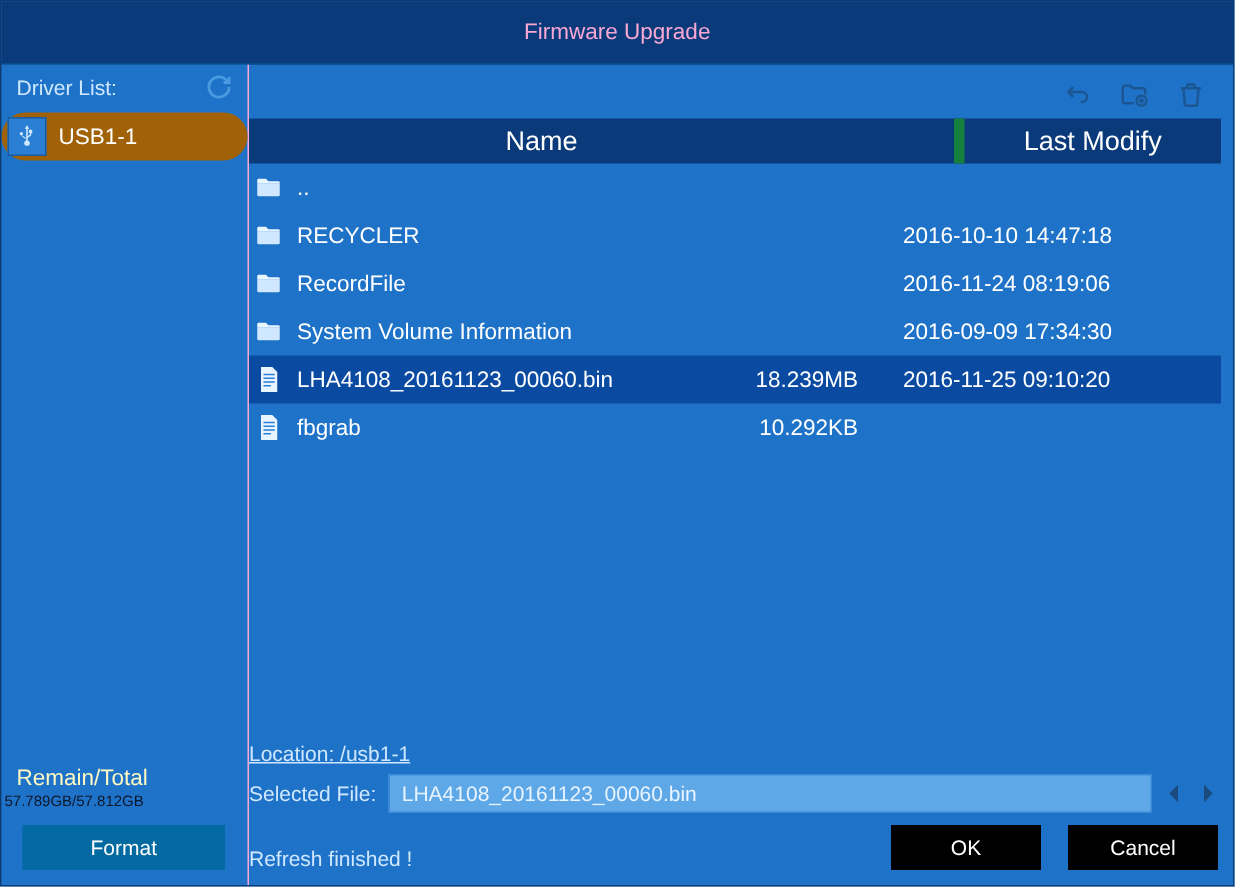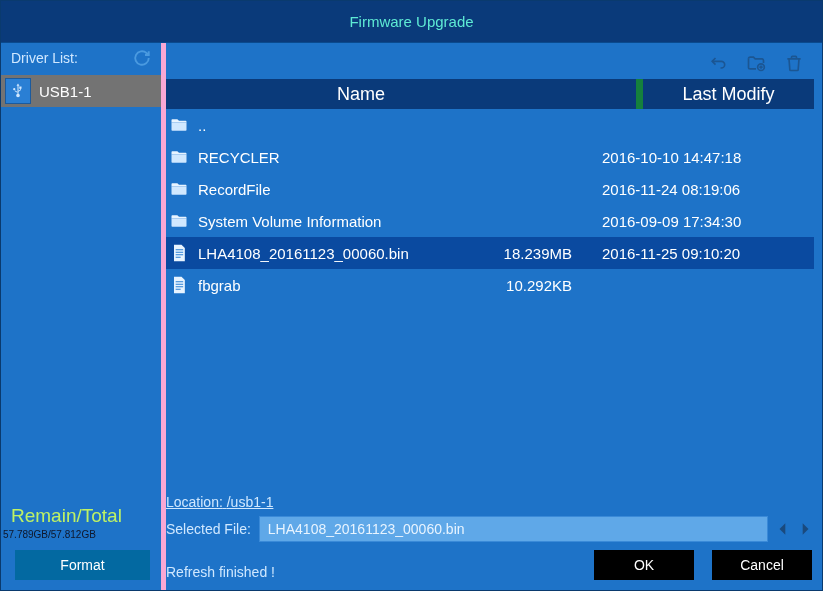--- a/index.html
+++ b/index.html
@@ -1,26 +1,26 @@
 <!DOCTYPE html>
 <html><head>
   <meta charset="utf-8">
   <style>
     * { margin: 0; padding: 0; box-sizing: border-box; font-family: Arial, sans-serif; }
     body { background: #fff; width: 823px; height: 591px; overflow: hidden; }
     .window { width: 823px; height: 591px; background: #1e73c8; display: flex; flex-direction: column; border: 1px solid #0a3a6e; }
-    .titlebar { background: #0a3a7a; height: 42px; display: flex; align-items: center; justify-content: center; color: #5eead4; font-size: 15px; border-bottom: 1px solid #0a4a8e; }
+    .titlebar { background: #0a3a7a; height: 42px; display: flex; align-items: center; justify-content: center; color: #f9a8d4; font-size: 15px; border-bottom: 1px solid #0a4a8e; }
     .body { display: flex; flex: 1; overflow: hidden; }
-    .sidebar { width: 165px; background: #1e73c8; display: flex; flex-direction: column; border-right: 5px solid #f9a8d4; }
+    .sidebar { width: 165px; background: #1e73c8; display: flex; flex-direction: column; border-right: 1px solid #f9a8d4; }
     .driver-header { display: flex; align-items: center; justify-content: space-between; padding: 6px 10px; color: #d0e8ff; font-size: 14px; }
     .refresh-icon { width: 18px; height: 18px; cursor: pointer; }
-    .driver-item { display: flex; align-items: center; padding: 3px 4px; background: #737373; color: #fff; font-size: 15px; gap: 8px; cursor: pointer; margin: 2px 0; }
+    .driver-item { display: flex; align-items: center; padding: 3px 4px; background: #a16207; color: #fff; font-size: 15px; gap: 8px; cursor: pointer; margin: 2px 0; border-radius: 16px; }
     .usb-icon { width: 26px; height: 26px; background: #2a7fd4; display: flex; align-items: center; justify-content: center; border: 1px solid #1a5a9e; }
     .sidebar-spacer { flex: 1; }
-    .remain { color: #bef264; font-size: 19px; padding: 4px 10px 2px; }
+    .remain { color: #fef9c3; font-size: 15px; padding: 4px 10px 2px; }
     .remain-val { color: #0f172a; font-size: 10px; padding: 0 2px 10px; white-space: nowrap; }
     .format-btn { background: #0369a1; color: #fff; border: none; padding: 7px 0; margin: 0 14px 10px; font-size: 14px; cursor: pointer; width: 135px; }
     .main { flex: 1; display: flex; flex-direction: column; }
     .toolbar { display: flex; justify-content: flex-end; gap: 18px; padding: 10px 18px 6px; }
     .tb-icon { width: 20px; height: 20px; cursor: pointer; opacity: 0.7; }
     .table-header { display: flex; background: #0a3a7a; color: #fff; font-size: 18px; height: 30px; align-items: center; margin: 0 8px 0 0; }
     .col-name { flex: 0 0 390px; text-align: center; }
     .col-size { flex: 0 0 80px; }
     .col-modify { flex: 1; text-align: center; border-left: 7px solid #15803d; height: 100%; display: flex; align-items: center; justify-content: center; }
     .file-list { flex: 1; overflow: auto; margin-right: 8px; }

